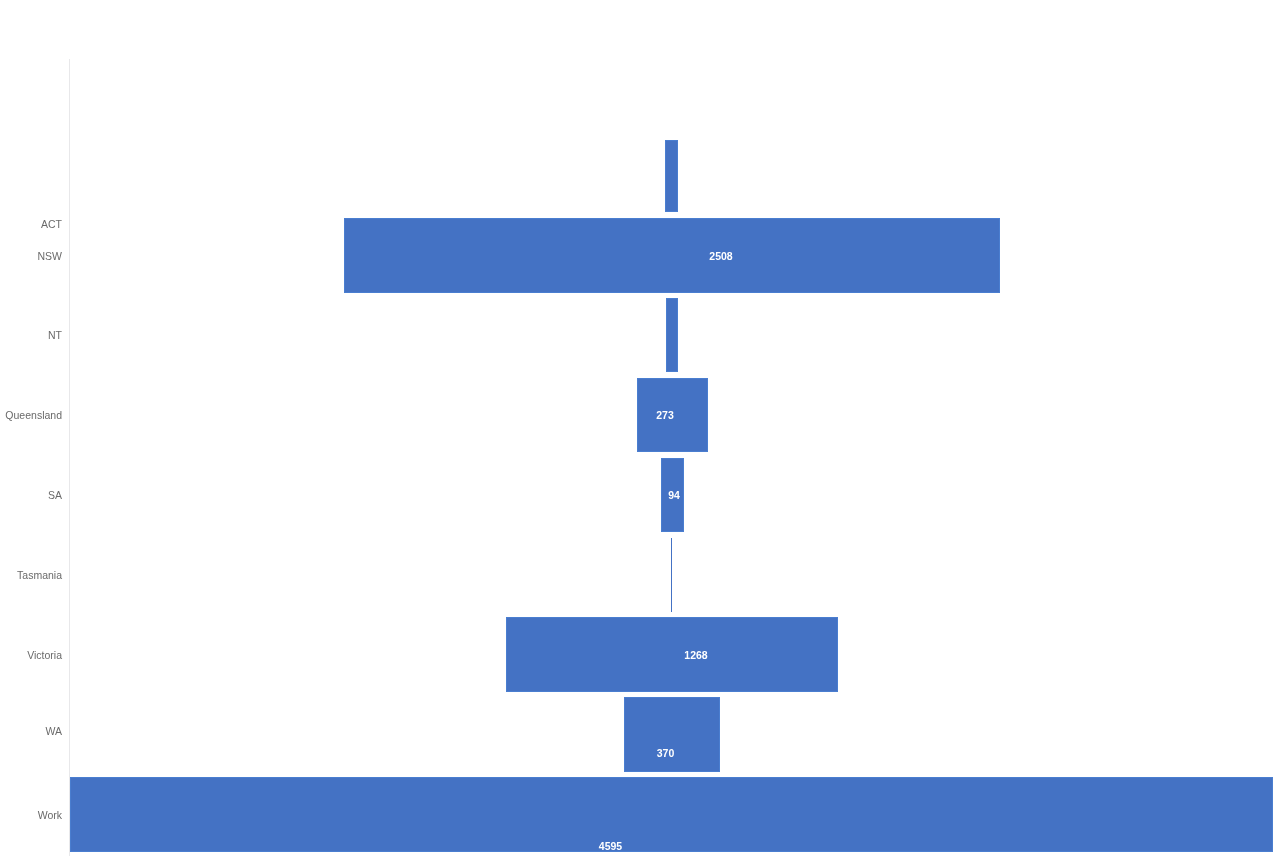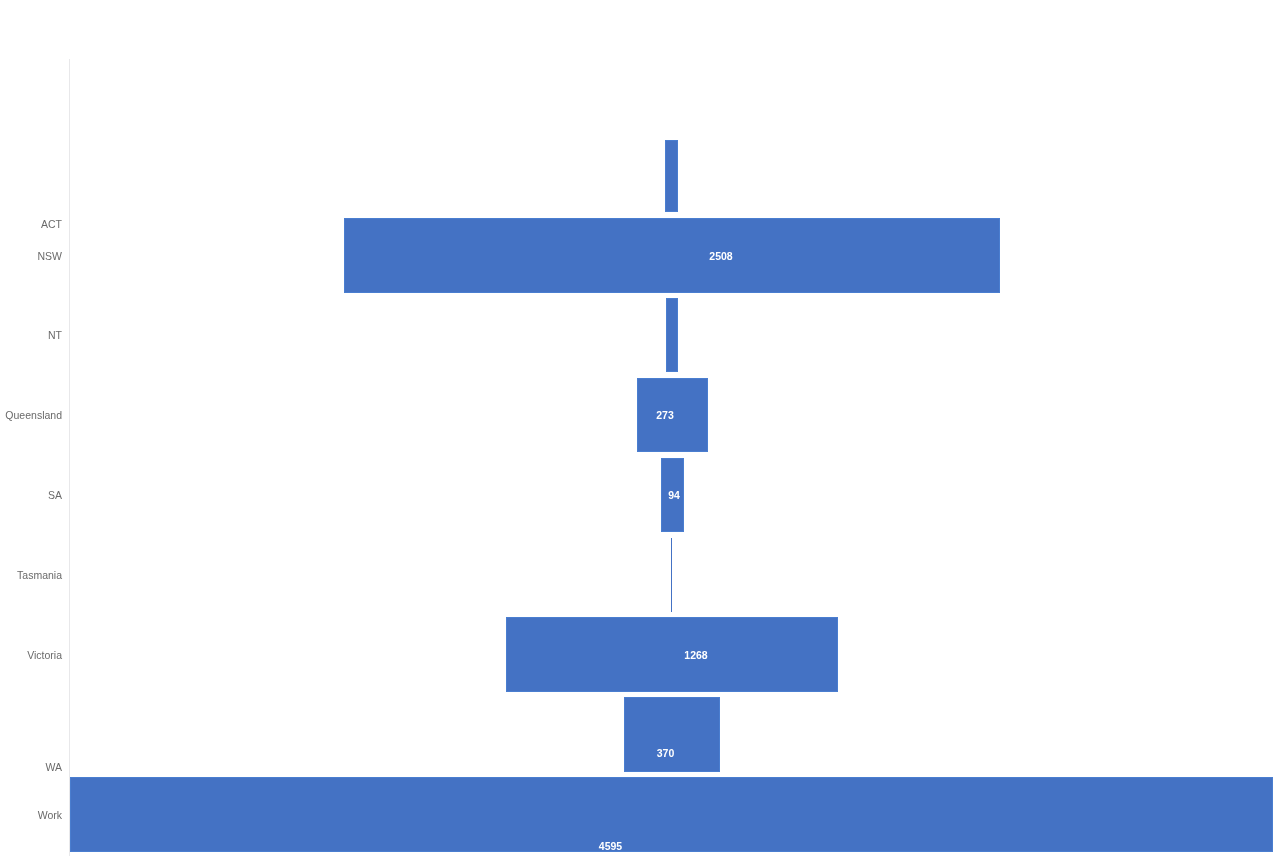--- a/index.html
+++ b/index.html
@@ -102,21 +102,21 @@
       <div class="bar" style="left: 637px; top: 378px; width: 71px; height: 74px; background: rgb(68, 114, 196); border-color: rgb(74, 126, 208);"></div>
       <div class="bar-value" style="left: 637px; width: 56px; top: 409px; color: rgb(255, 255, 255);">273</div>
       <div class="cat-label" style="top: 489px; position: absolute;">SA</div>
       <div class="bar" style="left: 661px; top: 458px; width: 23px; height: 74px; background: rgb(68, 114, 196); border-color: rgb(74, 126, 208);"></div>
       <div class="bar-value" style="left: 661px; width: 26px; top: 489px; color: rgb(255, 255, 255);">94</div>
       <div class="cat-label" style="top: 569px; position: absolute;">Tasmania</div>
       <div class="bar bar-thin" style="left: 671px; top: 538px; width: 1px; height: 74px; background: rgb(68, 114, 196);"></div>
       <div class="cat-label" style="top: 648.5px; position: absolute;">Victoria</div>
       <div class="bar" style="left: 506px; top: 617px; width: 332px; height: 75px; background: rgb(68, 114, 196); border-color: rgb(74, 126, 208);"></div>
       <div class="bar-value" style="left: 506px; width: 380px; top: 648.5px; color: rgb(255, 255, 255);">1268</div>
-      <div class="cat-label" style="top: 761px; position: absolute;">WA</div>
+      <div class="cat-label" style="top: 725px; position: absolute;">WA</div>
       <div class="bar" style="left: 624px; top: 697px; width: 96px; height: 75px; background: rgb(68, 114, 196); border-color: rgb(74, 126, 208);"></div>
       <div class="bar-value" style="left: 624px; width: 83px; top: 747px; color: rgb(255, 255, 255);">370</div>
       <div class="cat-label" style="top: 808.5px; position: absolute;">Work</div>
       <div class="bar" style="left: 70px; top: 777px; width: 1203px; height: 75px; background: rgb(68, 114, 196); border-color: rgb(74, 126, 208);"></div>
       <div class="bar-value" style="left: 70px; width: 1081px; top: 840px; color: rgb(255, 255, 255);">4595</div>
     </div>
 
 </div>
 
 </body></html>

